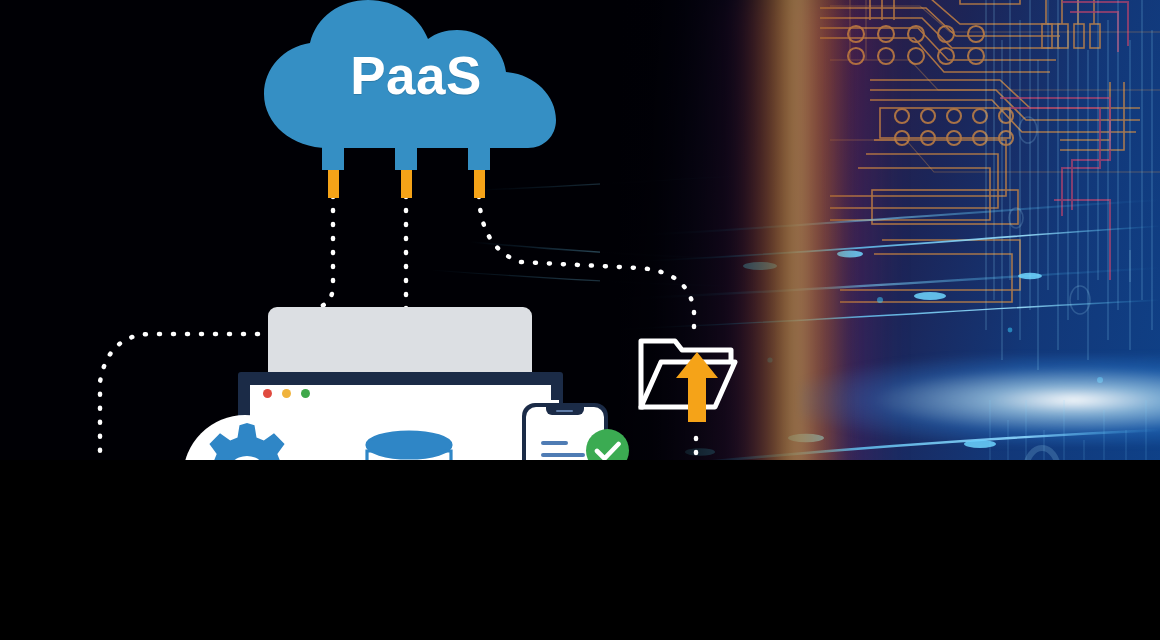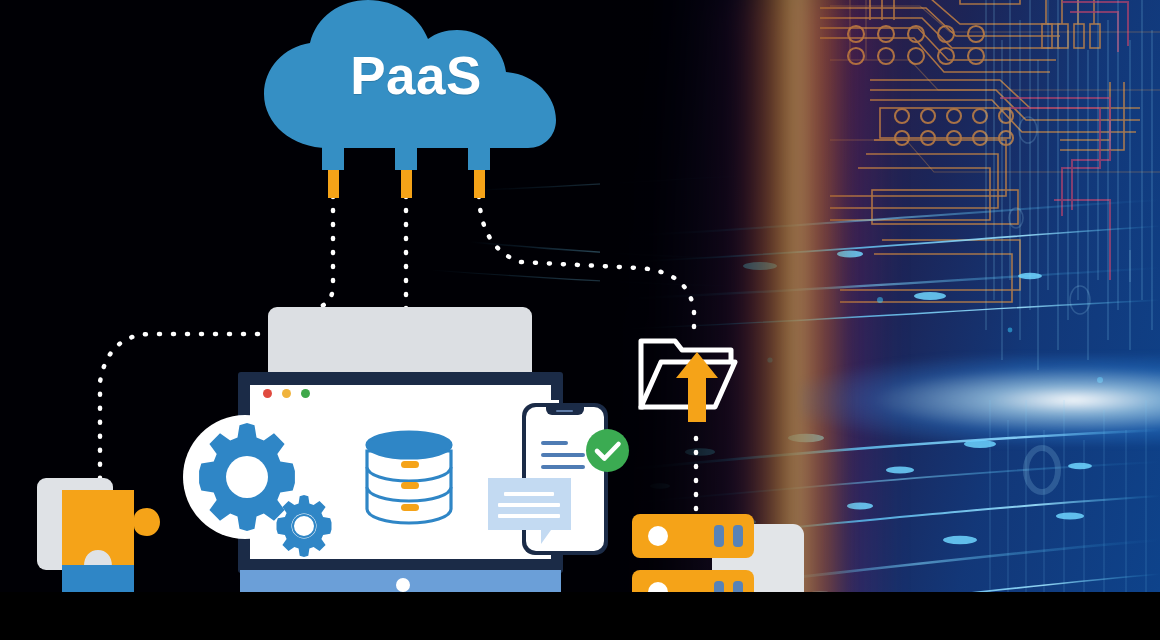--- a/index.html
+++ b/index.html
@@ -1,17 +1,17 @@
 <!DOCTYPE html>
 <html><head>
 <meta charset="utf-8">
 <style>
   html,body{margin:0;padding:0;background:#000;}
   body{width:1160px;height:640px;overflow:hidden;font-family:"Liberation Sans",sans-serif;}
-  #stage{position:relative;width:1160px;height:592px;overflow:hidden;background:#040406;}
+  #stage{position:relative;width:1160px;height:460px;overflow:hidden;background:#040406;}
 
   
   .bg-layer{position:absolute;inset:0;}
   #bg-base{background:#000005;}
   #bg-tech{
     left:620px;top:0;width:540px;height:640px;position:absolute;
     background:
       radial-gradient(ellipse 300px 120px at 1040px 400px, rgba(200,240,255,.95) 0%, rgba(90,190,255,.45) 28%, rgba(20,70,150,0) 62%),
       radial-gradient(ellipse 420px 60px at 900px 395px, rgba(255,255,255,.75) 0%, rgba(120,200,255,.30) 40%, rgba(0,0,0,0) 75%),
       linear-gradient(105deg, rgba(0,0,0,0) 0%, rgba(10,12,40,.55) 6%, rgba(30,22,60,.85) 16%, rgba(55,30,70,.9) 30%, rgba(30,40,95,.92) 50%, rgba(20,60,130,.92) 70%, rgba(15,75,155,.9) 100%);

